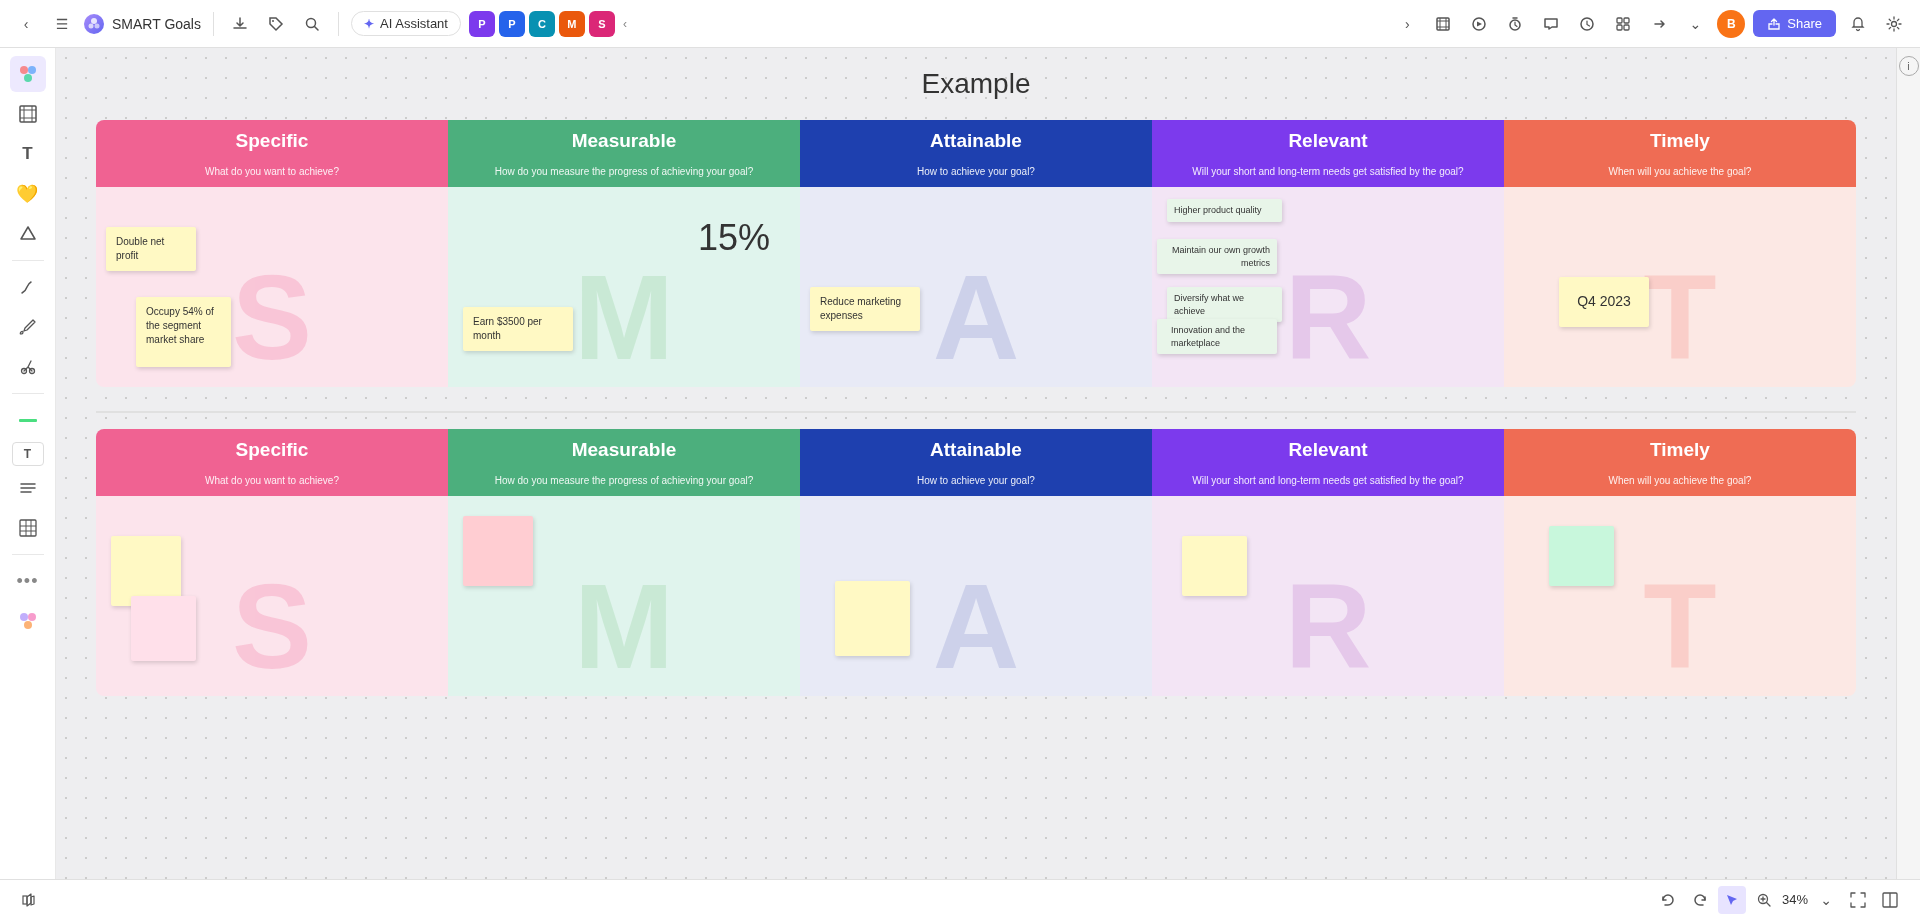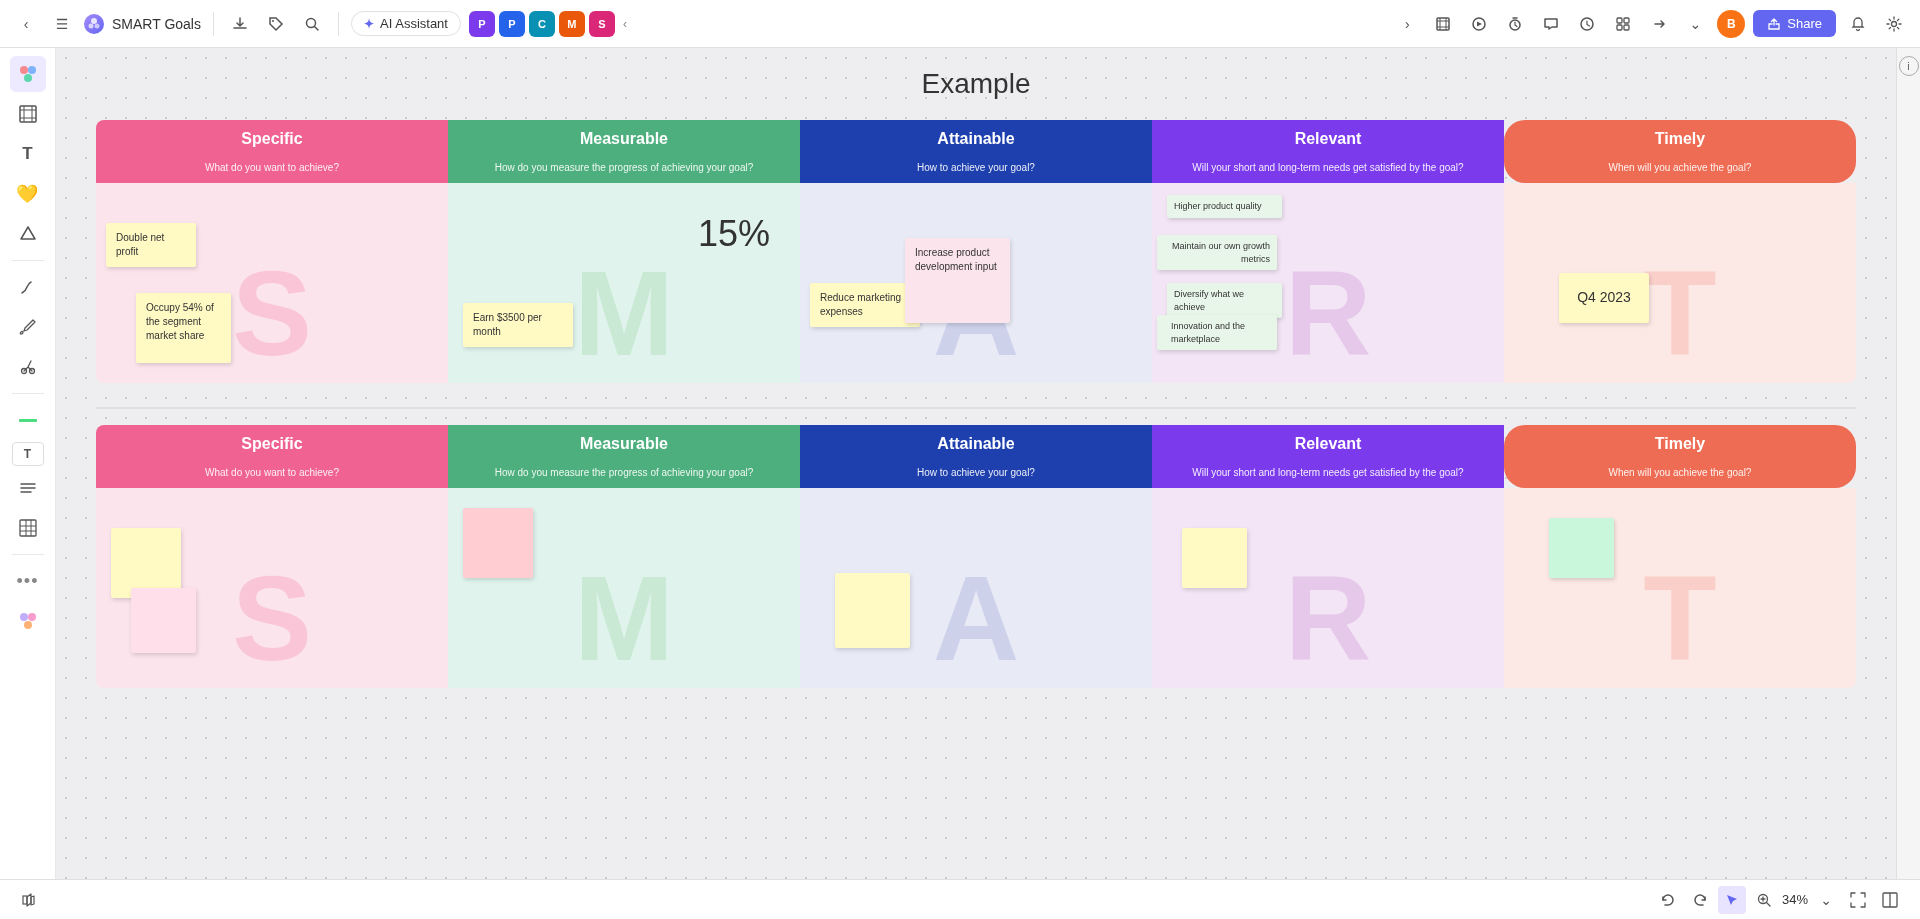--- a/index.html
+++ b/index.html
@@ -141,36 +141,36 @@
       display: flex;
       flex-direction: column;
     }
 
     .column-header {
       padding: 10px 12px;
       text-align: center;
       color: white;
     }
     .column-header-title {
-      font-size: 16px;
+      font-size: 19px;
       font-weight: 600;
       display: block;
     }
     .column-header-sub {
       font-size: 10px;
       opacity: 0.9;
       display: block;
       margin-top: 14px;
     }
 
     .col-specific .column-header { background: #f06292; }
     .col-measurable .column-header { background: #4caf7d; }
     .col-attainable .column-header { background: #1e40af; }
     .col-relevant .column-header { background: #7c3aed; }
-    .col-timely .column-header { background: #ef6c54; border-radius: 21px; }
+    .col-timely .column-header { background: #ef6c54; }
 
     .column-body {
       flex: 1;
       padding: 12px;
       min-height: 180px;
       position: relative;
     }
 
     .col-specific .column-body { background: #fce4ec; }
     .col-measurable .column-body { background: #e0f4ed; }
@@ -474,21 +474,20 @@
         </div>
 
         <div class="smart-column col-attainable">
           <div class="column-header">
             <span class="column-header-title">Attainable</span>
             <span class="column-header-sub">How to achieve your goal?</span>
           </div>
           <div class="column-body" style="min-height: 200px;">
             <span class="big-letter">A</span>
             <div class="sticky-note sticky-yellow" style="top:80px;left:10px;width:110px;font-size:10px;">Reduce marketing expenses</div>
-            <div class="sticky-note sticky-pink" style="top:55px;left:105px;width:105px;height:85px;font-size:10px;">Increase product development input</div>
           </div>
         </div>
 
         <div class="smart-column col-relevant">
           <div class="column-header">
             <span class="column-header-title">Relevant</span>
             <span class="column-header-sub">Will your short and long-term needs get satisfied by the goal?</span>
           </div>
           <div class="column-body" style="min-height: 200px;">
             <span class="big-letter">R</span>

